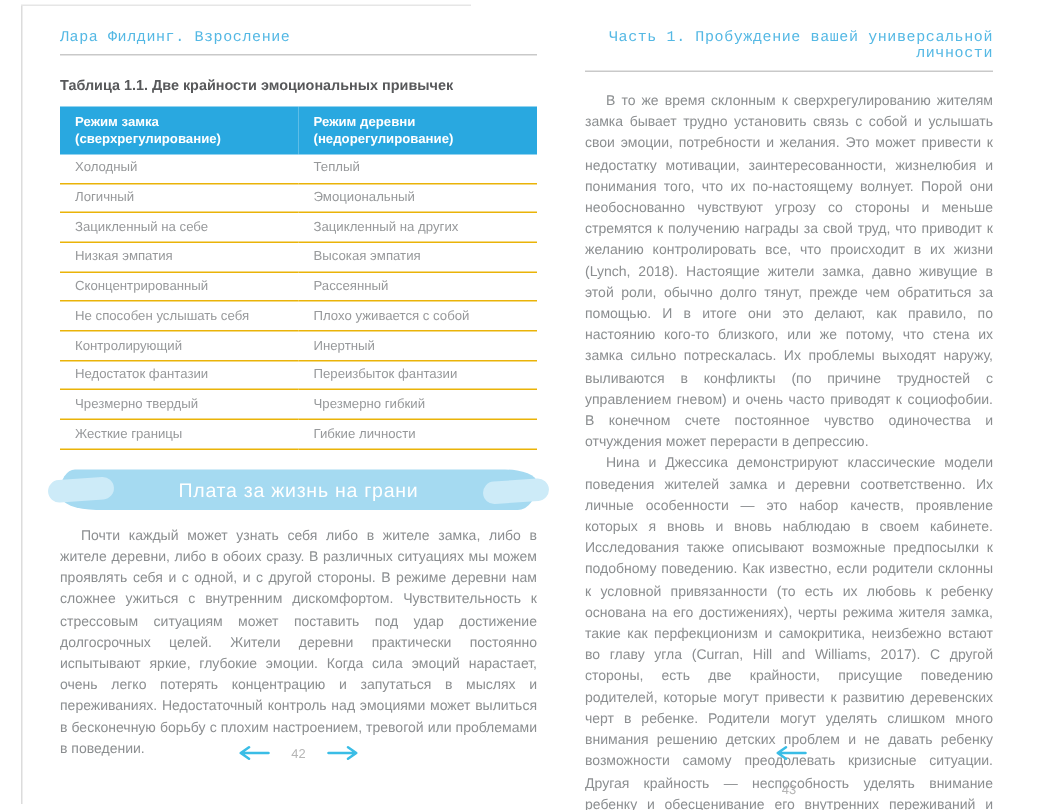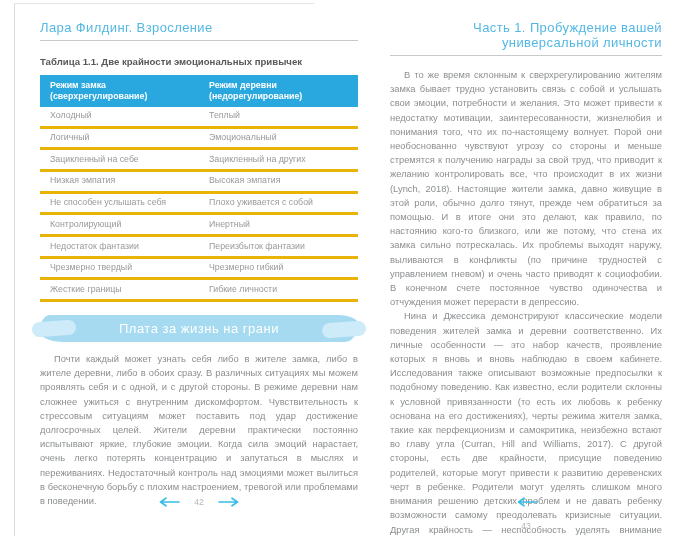--- a/index.html
+++ b/index.html
@@ -8,34 +8,34 @@
     position:relative; width:698px; height:540px; background:#ffffff;
     font-family:"Liberation Sans", sans-serif; overflow:hidden;
     color:#8b8e90;
   }
   .book-edge-left { position:absolute; left:14px; top:4px; width:1px; height:532px; background:#dcdcdc; }
   .book-edge-top { position:absolute; left:14px; top:3px; width:300px; height:1px; background:#e6e6e6; }
 
   .page-left  { position:absolute; left:40px;  top:20px; width:318px; }
   .page-right { position:absolute; left:390px; top:20px; width:272px; }
 
-  .running-head { font-size:13px; color:#54b8e4; letter-spacing:.4px; }
+  .running-head { font-size:10px; color:#54b8e4; letter-spacing:.4px;font-family:Liberation Mono, monospace; }
   .running-head.right { text-align:right; }
   .head-rule { margin-top:5px; border-bottom:1px solid #c9c9c9; }
 
   .table-title { margin-top:15px; font-size:9.6px; font-weight:bold; color:#57585a; }
 
   table.extremes { margin-top:8px; width:100%; border-collapse:collapse; table-layout:fixed; }
   table.extremes thead th {
     background:#29a8e0; color:#ffffff; font-size:8.8px; font-weight:bold;
     text-align:left; padding:5px 4px 5px 10px; line-height:1.25;
   }
   table.extremes tbody td {
     font-size:8.8px; color:#97999b; padding:4.5px 4px 4.5px 10px;
-    border-bottom:3px solid #eab308; line-height:1.1;
+    border-bottom:1px solid #eab308; line-height:1.1;
   }
 
   .banner {
     position:relative; margin:13px 0 10px 0; height:27px;
     background:#a5daf1;
     border-radius:14px 30px 18px 34px / 22px 12px 26px 14px;
     display:flex; align-items:center; justify-content:center;
   }
   .banner::before, .banner::after {
     content:""; position:absolute; top:6px; height:15px; width:44px;
@@ -102,20 +102,24 @@
           </tr>
         <tr>
             <td>Зацикленный на себе</td>
             <td>Зацикленный на других</td>
           </tr>
         <tr>
             <td>Низкая эмпатия</td>
             <td>Высокая эмпатия</td>
           </tr>
         <tr>
+            <td>Сконцентрированный</td>
+            <td>Рассеянный</td>
+          </tr>
+        <tr>
             <td>Не способен услышать себя</td>
             <td>Плохо уживается с собой</td>
           </tr>
         <tr>
             <td>Контролирующий</td>
             <td>Инертный</td>
           </tr>
         <tr>
             <td>Недостаток фантазии</td>
             <td>Переизбыток фантазии</td>

